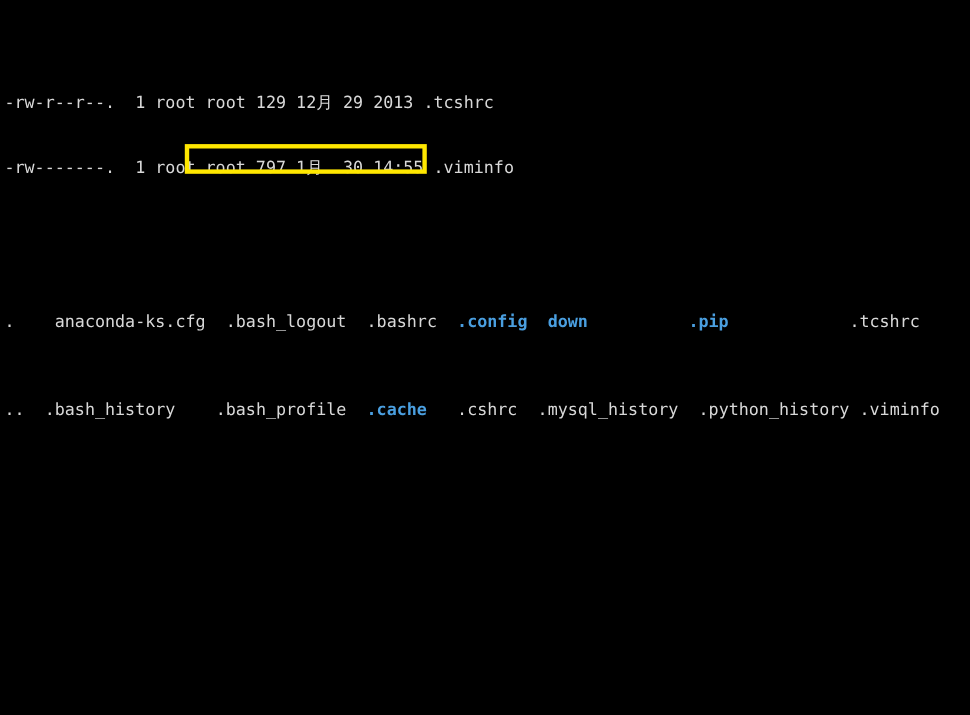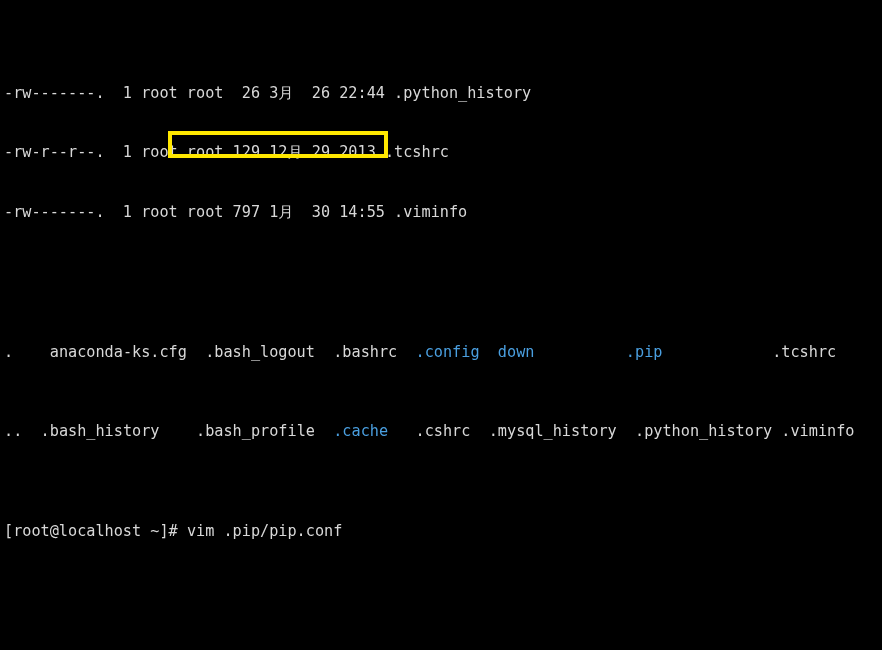--- a/index.html
+++ b/index.html
@@ -28,54 +28,52 @@
     color: #d8d8d8;
     white-space: pre;
   }
   .row {
     height: 19.92px;
     white-space: pre;
     font-variant-ligatures: none;
   }
   
   .c-default { color: #d8d8d8; }
-  .c-dir     { color: #4a9fe0; font-weight: normal; }
+  .c-dir     { color: #4a9fe0; font-weight: bold; }
 
   
   #annotation-box {
     position: absolute;
     left: 168px;
     top: 131px;
     width: 220px;
     height: 27px;
     border: 4px solid #ffe700;
     box-sizing: border-box;
     background: transparent;
     pointer-events: none;
   }
 </style>
 </head>
 <body>
 
 <div id="terminal" style="background: rgb(0, 0, 0);">
 
   
-  <div class="row"><span class="c-default">-rw-------.  1 root root  26 3月  26 22:44 .python_history</span></div>
   <div class="row"><span class="c-default">-rw-r--r--.  1 root root 129 12月 29 2013 .tcshrc</span></div>
   <div class="row"><span class="c-default">-rw-------.  1 root root 797 1月  30 14:55 .viminfo</span></div>
 
   
 
   
   <div class="row"><span class="c-default">.</span><span>    </span><span class="c-default">anaconda-ks.cfg</span><span>  </span><span class="c-default">.bash_logout</span><span>  </span><span class="c-default">.bashrc</span><span>  </span><span class="c-dir" style="color: rgb(74, 159, 224);">.config</span><span>  </span><span class="c-dir" style="color: rgb(74, 159, 224);">down</span><span>          </span><span class="c-dir" style="color: rgb(74, 159, 224);">.pip</span><span>            </span><span class="c-default">.tcshrc</span></div>
 
   <div class="row"><span class="c-default">..</span><span>  </span><span class="c-default">.bash_history</span><span>    </span><span class="c-default">.bash_profile</span><span>  </span><span class="c-dir" style="color: rgb(74, 159, 224);">.cache</span><span>   </span><span class="c-default">.cshrc</span><span>  </span><span class="c-default">.mysql_history</span><span>  </span><span class="c-default">.python_history</span><span> </span><span class="c-default">.viminfo</span></div>
 
   
-  <div class="row"><span class="c-default">[root@localhost ~]#</span><span> </span><span class="c-default">vim .pip/pip.conf</span></div>
 
   
   
 
   
   
   
   
   
 

